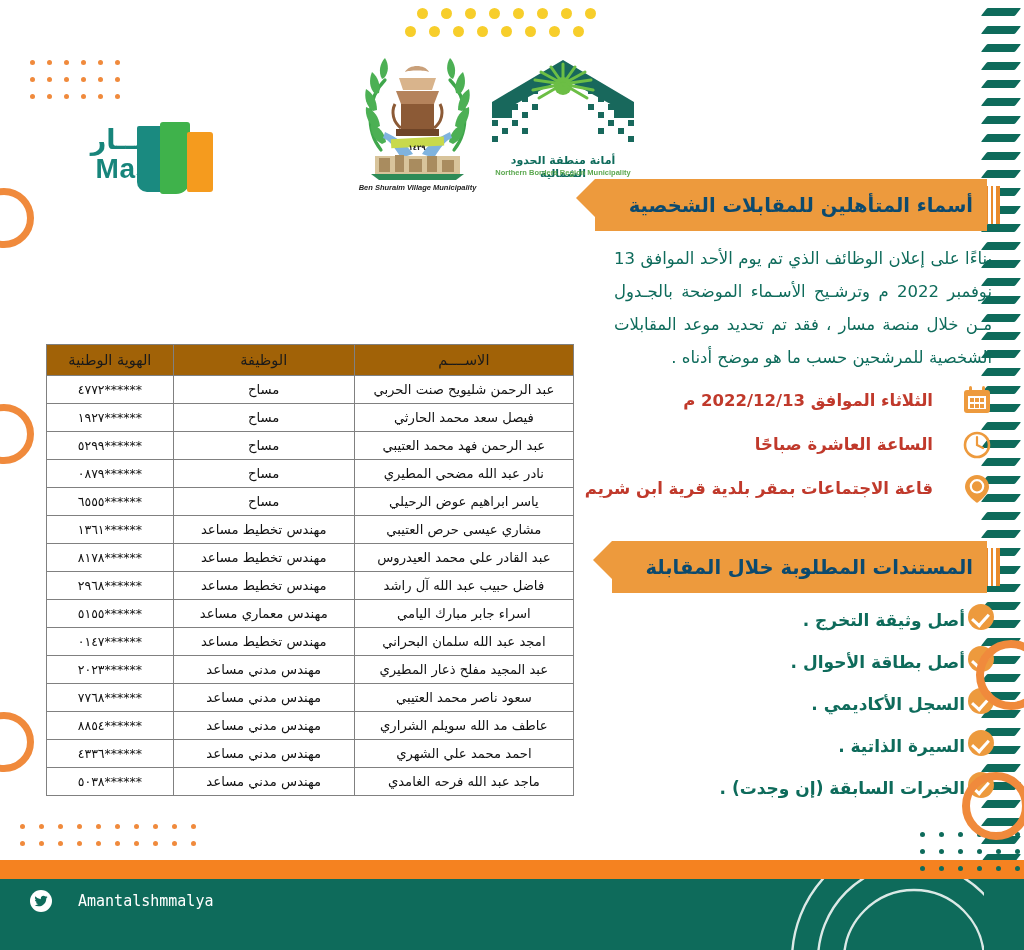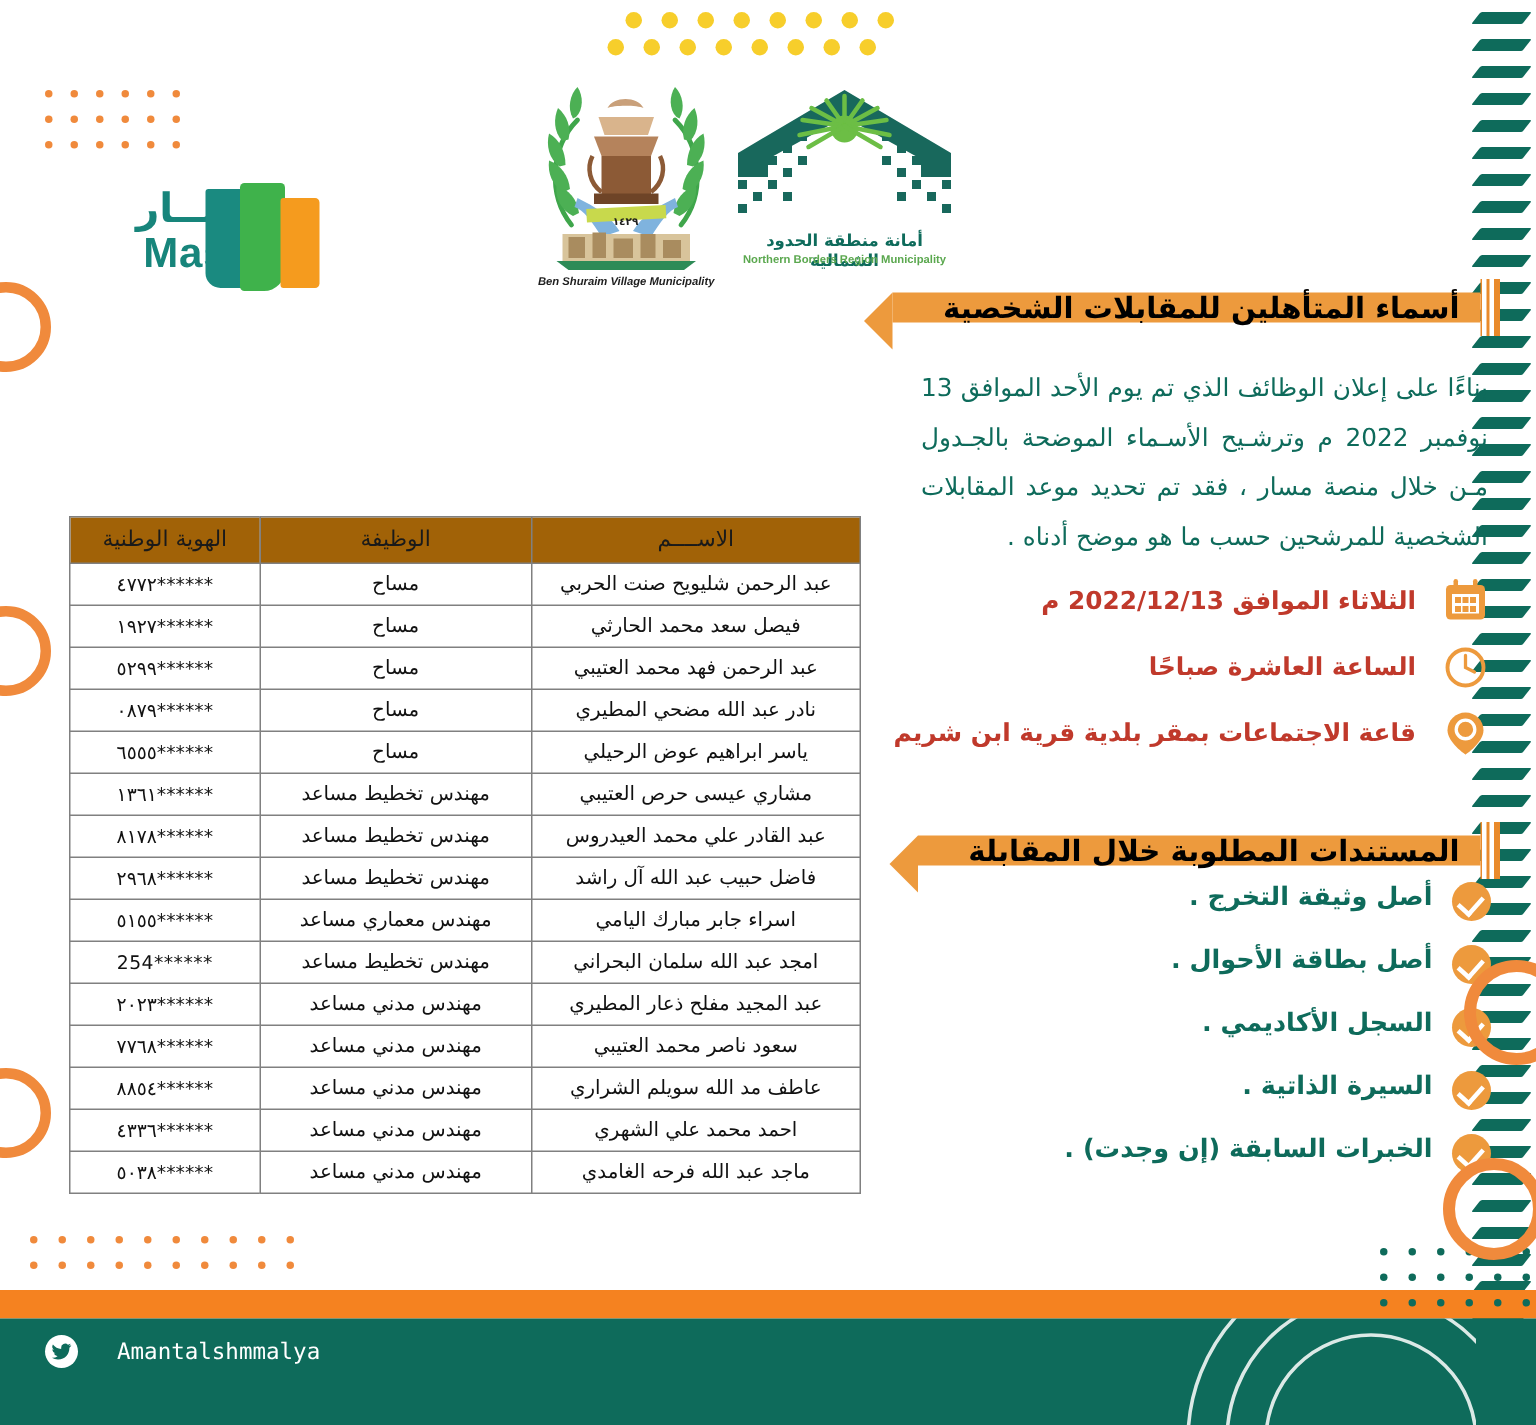--- a/index.html
+++ b/index.html
@@ -77,45 +77,45 @@
 
   
   .banner{position:absolute;height:38px;display:flex;align-items:center;
       justify-content:flex-start;}
   .banner .bars{width:13px;height:38px;background:#E98A2B;margin-left:0;
       position:relative;flex:0 0 auto;}
   .banner .bars::before,.banner .bars::after{content:"";position:absolute;top:0;
       height:38px;width:3px;background:#ffffff;}
   .banner .bars::before{right:4px;}
   .banner .bars::after{right:9px;}
-  .banner .body{height:20px;background:#ED9A3D;display:flex;align-items:center;
-      padding:0 14px 0 34px;color:#000000;font-size:19.5px;font-weight:700;
+  .banner .body{height:52px;background:#ED9A3D;display:flex;align-items:center;
+      padding:0 14px 0 34px;color:#0c4a6e;font-size:19.5px;font-weight:700;
       position:relative;}
   .banner .body::after{content:"";position:absolute;left:-19px;top:0;
       border-top:19px solid transparent;border-bottom:19px solid transparent;
       border-right:19px solid #ED9A3D;}
   #banner-names{right:24px;top:186px;}
   #banner-docs{right:24px;top:548px;}
 
   
   #intro{position:absolute;right:32px;top:242px;width:378px;
       color:#0E6B5B;font-size:16.5px;line-height:33px;text-align:justify;
       direction:rtl;font-weight:500;}
 
   
   #info-list{position:absolute;right:30px;top:378px;width:390px;}
   .info-row{display:flex;align-items:center;justify-content:flex-start;
-      gap:16px;height:44px;direction:rtl;}
+      gap:27px;height:44px;direction:rtl;}
   .info-ico{width:34px;height:34px;flex:0 0 auto;display:flex;
       align-items:center;justify-content:center;}
   .info-txt{color:#C0392B;font-size:16.5px;font-weight:700;white-space:nowrap;}
 
   
   #doc-list{position:absolute;right:30px;top:588px;width:390px;}
-  .doc-row{display:flex;align-items:flex-start;gap:13px;height:42px;direction:rtl;}
+  .doc-row{display:flex;align-items:flex-end;gap:3px;height:42px;direction:rtl;}
   .doc-ico{width:26px;height:26px;border-radius:50%;background:#ED9A3D;
       flex:0 0 auto;position:relative;}
   .doc-ico::after{content:"";position:absolute;left:7px;top:6px;width:8px;height:13px;
       border:solid #ffffff;border-width:0 3px 3px 0;transform:rotate(42deg);}
   .doc-txt{color:#0E6B5B;font-size:17px;font-weight:700;}
 
   
   #tbl-wrap{position:absolute;left:46px;top:344px;width:528px;}
   table{border-collapse:collapse;width:528px;
       font-family:"DejaVu Sans","Liberation Sans",sans-serif;}
@@ -525,21 +525,21 @@
             <td class="c-id">******٢٩٦٨</td>
           </tr>
           <tr>
             <td class="c-name">اسراء جابر مبارك اليامي</td>
             <td class="c-job">مهندس معماري مساعد</td>
             <td class="c-id">******٥١٥٥</td>
           </tr>
           <tr>
             <td class="c-name">امجد عبد الله سلمان البحراني</td>
             <td class="c-job">مهندس تخطيط مساعد</td>
-            <td class="c-id">******254</td>
+            <td class="c-id">******٠١٤٧</td>
           </tr>
           <tr>
             <td class="c-name">عبد المجيد مفلح ذعار المطيري</td>
             <td class="c-job">مهندس مدني مساعد</td>
             <td class="c-id">******٢٠٢٣</td>
           </tr>
           <tr>
             <td class="c-name">سعود ناصر محمد العتيبي</td>
             <td class="c-job">مهندس مدني مساعد</td>
             <td class="c-id">******٧٧٦٨</td>

